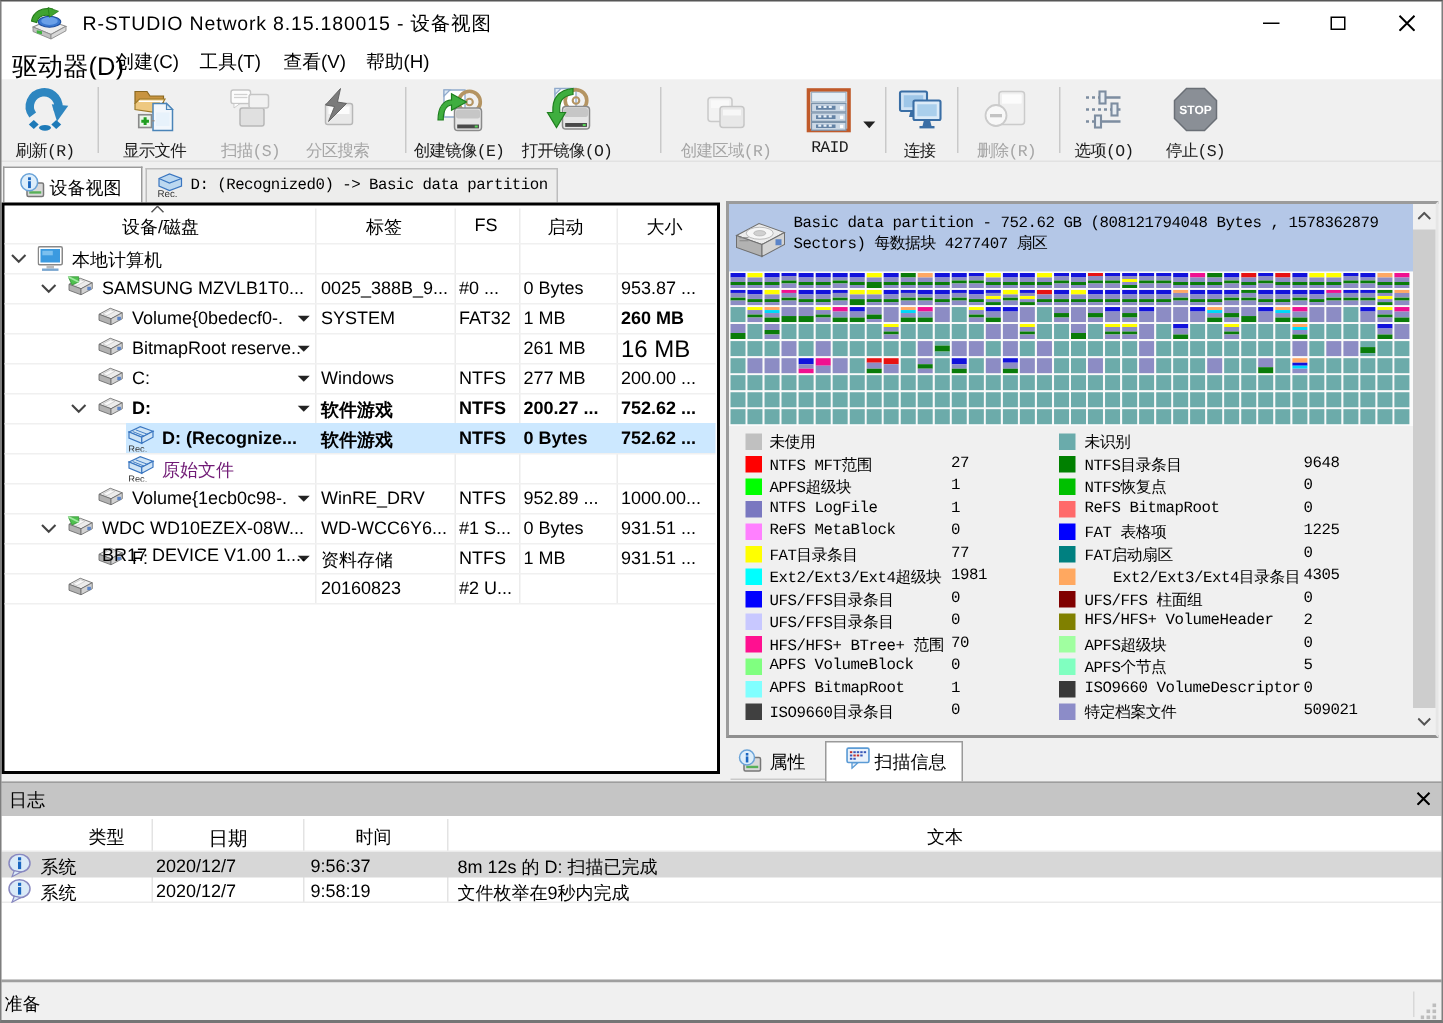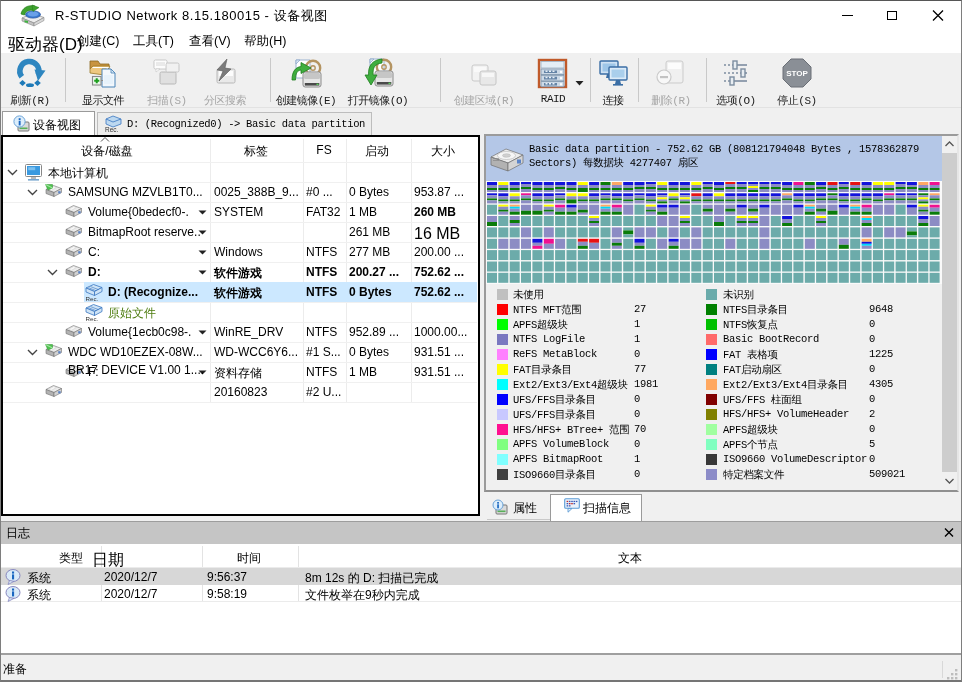--- a/index.html
+++ b/index.html
@@ -357,21 +357,21 @@
 <div class="abs" style="left:414px;top:285px;font-size:12px;font-weight:bold;white-space:nowrap">752.62 ...</div>
 <svg class="abs" style="left:85px;top:303px" width="18" height="18" viewBox="0 0 18 18">
     <g>
       <polygon points="1,5 8.5,1.5 17,4.5 9.5,8.5" fill="#cfe4f6" stroke="#3a76c0" stroke-width="0.8"></polygon>
 <polygon points="1,5 9.5,8.5 9.5,12.5 1,9" fill="#cfe4f6" stroke="#3a76c0" stroke-width="0.8"></polygon>
 <polygon points="9.5,8.5 17,4.5 17,8.5 9.5,12.5" fill="#cfe4f6" stroke="#3a76c0" stroke-width="0.8"></polygon>
 <path d="M3.5,4.7 L11,7.7 M5.5,3.6 L13.5,6.6" stroke="#3a76c0" stroke-width="0.6"></path>
 <text x="0.5" y="18" font-size="6.2" fill="#333">Rec.</text>
     </g>
   </svg>
-<div class="abs" style="left:108px;top:305px;font-size:12px;font-weight:normal;color:#4d7c0f;white-space:nowrap">原始文件</div>
+<div class="abs" style="left:108px;top:305px;font-size:12px;font-weight:normal;color:#701a75;white-space:nowrap">原始文件</div>
 <svg class="abs" style="left:65px;top:324px" width="18" height="17" viewBox="0 0 18 17">
     <g stroke="#6f6f6f" stroke-width="0.6">
 <polygon points="1,5.5 8.5,1.5 16.5,4.5 9,8.5" fill="#ececec"></polygon>
 <polygon points="1,5.5 9,8.5 9,12.5 1,9.5" fill="#b2b2b2"></polygon>
 <polygon points="9,8.5 16.5,4.5 16.5,8.5 9,12.5" fill="#d2d2d2"></polygon>
 <rect x="13.2" y="7.2" width="2.4" height="2.2" fill="#5b84c8" stroke="none"></rect>
 <polygon points="3.5,5.3 8.7,2.5 11.5,3.6 6.3,6.4" fill="#f8f8f8" stroke="#bbb" stroke-width="0.4"></polygon>
     </g>
   </svg>
 <div class="abs" style="left:88px;top:325px;font-size:12px;font-weight:normal;white-space:nowrap">Volume{1ecb0c98-.</div>
@@ -1193,30 +1193,30 @@
 <div class="abs mono" style="left:634px;top:468px;font-size:10.5px;letter-spacing:-0.3px">0</div>
 <div class="abs" style="left:706px;top:289px;width:11px;height:11px;background:#6aabab"></div>
 <div class="abs mono" style="left:723px;top:288px;font-size:10.5px;letter-spacing:-0.3px;white-space:nowrap">未识别</div>
 <div class="abs" style="left:706px;top:304px;width:11px;height:11px;background:#008000"></div>
 <div class="abs mono" style="left:723px;top:303px;font-size:10.5px;letter-spacing:-0.3px;white-space:nowrap">NTFS目录条目</div>
 <div class="abs mono" style="left:869px;top:303px;font-size:10.5px;letter-spacing:-0.3px">9648</div>
 <div class="abs" style="left:706px;top:319px;width:11px;height:11px;background:#00c000"></div>
 <div class="abs mono" style="left:723px;top:318px;font-size:10.5px;letter-spacing:-0.3px;white-space:nowrap">NTFS恢复点</div>
 <div class="abs mono" style="left:869px;top:318px;font-size:10.5px;letter-spacing:-0.3px">0</div>
 <div class="abs" style="left:706px;top:334px;width:11px;height:11px;background:#ff6a6a"></div>
-<div class="abs mono" style="left:723px;top:333px;font-size:10.5px;letter-spacing:-0.3px;white-space:nowrap">Basic BootRecord</div>
+<div class="abs mono" style="left:723px;top:333px;font-size:10.5px;letter-spacing:-0.3px;white-space:nowrap">ReFS BitmapRoot</div>
 <div class="abs mono" style="left:869px;top:333px;font-size:10.5px;letter-spacing:-0.3px">0</div>
 <div class="abs" style="left:706px;top:349px;width:11px;height:11px;background:#0000ff"></div>
 <div class="abs mono" style="left:723px;top:348px;font-size:10.5px;letter-spacing:-0.3px;white-space:nowrap">FAT 表格项</div>
 <div class="abs mono" style="left:869px;top:348px;font-size:10.5px;letter-spacing:-0.3px">1225</div>
 <div class="abs" style="left:706px;top:364px;width:11px;height:11px;background:#008080"></div>
 <div class="abs mono" style="left:723px;top:363px;font-size:10.5px;letter-spacing:-0.3px;white-space:nowrap">FAT启动扇区</div>
 <div class="abs mono" style="left:869px;top:363px;font-size:10.5px;letter-spacing:-0.3px">0</div>
 <div class="abs" style="left:706px;top:379px;width:11px;height:11px;background:#ffa860"></div>
-<div class="abs mono" style="left:723px;top:378px;font-size:10.5px;letter-spacing:-0.3px;white-space:nowrap">Ext2/Ext3/Ext4目录条目</div>
+<div class="abs mono" style="left:742px;top:378px;font-size:10.5px;letter-spacing:-0.3px;white-space:nowrap">Ext2/Ext3/Ext4目录条目</div>
 <div class="abs mono" style="left:869px;top:378px;font-size:10.5px;letter-spacing:-0.3px">4305</div>
 <div class="abs" style="left:706px;top:394px;width:11px;height:11px;background:#800000"></div>
 <div class="abs mono" style="left:723px;top:393px;font-size:10.5px;letter-spacing:-0.3px;white-space:nowrap">UFS/FFS 柱面组</div>
 <div class="abs mono" style="left:869px;top:393px;font-size:10.5px;letter-spacing:-0.3px">0</div>
 <div class="abs" style="left:706px;top:409px;width:11px;height:11px;background:#808000"></div>
 <div class="abs mono" style="left:723px;top:408px;font-size:10.5px;letter-spacing:-0.3px;white-space:nowrap">HFS/HFS+ VolumeHeader</div>
 <div class="abs mono" style="left:869px;top:408px;font-size:10.5px;letter-spacing:-0.3px">2</div>
 <div class="abs" style="left:706px;top:424px;width:11px;height:11px;background:#a0ffa0"></div>
 <div class="abs mono" style="left:723px;top:423px;font-size:10.5px;letter-spacing:-0.3px;white-space:nowrap">APFS超级块</div>
 <div class="abs mono" style="left:869px;top:423px;font-size:10.5px;letter-spacing:-0.3px">0</div>
@@ -1269,21 +1269,21 @@
 <div class="abs" style="left:1px;top:521px;width:960px;height:23px;background:#c5c5c5;border-top:1px solid #9d9d9d"></div>
 <div class="abs" style="left:6px;top:525px;font-size:12px">日志</div>
 <svg class="abs" style="left:944px;top:528px" width="10" height="9" viewBox="0 0 10 9">
 <path d="M1 0.5 L9 8.5 M9 0.5 L1 8.5" stroke="#000" stroke-width="1.4"></path>
   </svg>
 <div class="abs" style="left:1px;top:544px;width:960px;height:109px;background:#fff"></div>
 <div class="abs" style="left:101px;top:546px;width:1px;height:56px;background:#e3e3e3"></div>
 <div class="abs" style="left:202px;top:546px;width:1px;height:56px;background:#e3e3e3"></div>
 <div class="abs" style="left:298px;top:546px;width:1px;height:56px;background:#e3e3e3"></div>
 <div class="abs" style="left:11px;top:550px;width:120px;text-align:center;font-size:12px">类型</div>
-<div class="abs" style="left:92px;top:550px;width:120px;font-size:16px">日期</div>
+<div class="abs" style="left:92px;top:550px;width:120px;text-align:center;font-size:13px">日期</div>
 <div class="abs" style="left:189px;top:550px;width:120px;text-align:center;font-size:12px">时间</div>
 <div class="abs" style="left:570px;top:550px;width:120px;text-align:center;font-size:12px">文本</div>
 <div class="abs" style="left:1px;top:567px;width:960px;height:1px;background:#ebebeb"></div>
 <div class="abs" style="left:1px;top:568px;width:960px;height:17px;background:#d7d7d7"></div>
 <svg class="abs" style="left:5px;top:569px" width="16" height="16" viewBox="0 0 16 16">
 <ellipse cx="8" cy="6.5" rx="7" ry="6" fill="#daeaf8" stroke="#8888c0"></ellipse>
 <path d="M4.5 11.5 L3 15.5 L9 12.4 Z" fill="#daeaf8" stroke="#8888c0" stroke-width="0.8"></path>
 <rect x="7" y="2.5" width="2.1" height="2.1" fill="#1a66c0"></rect>
 <rect x="7" y="5.4" width="2.1" height="5" fill="#1a66c0"></rect>
   </svg>

